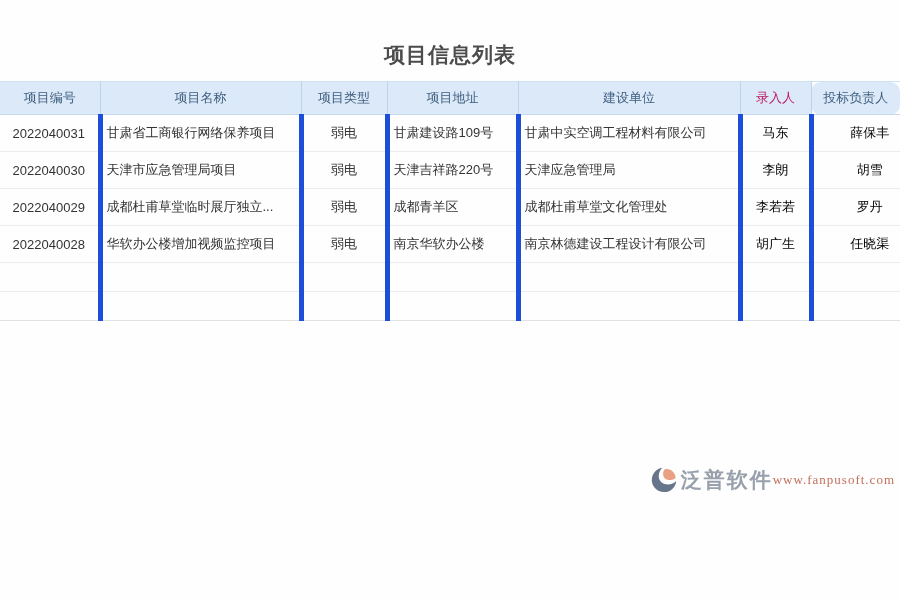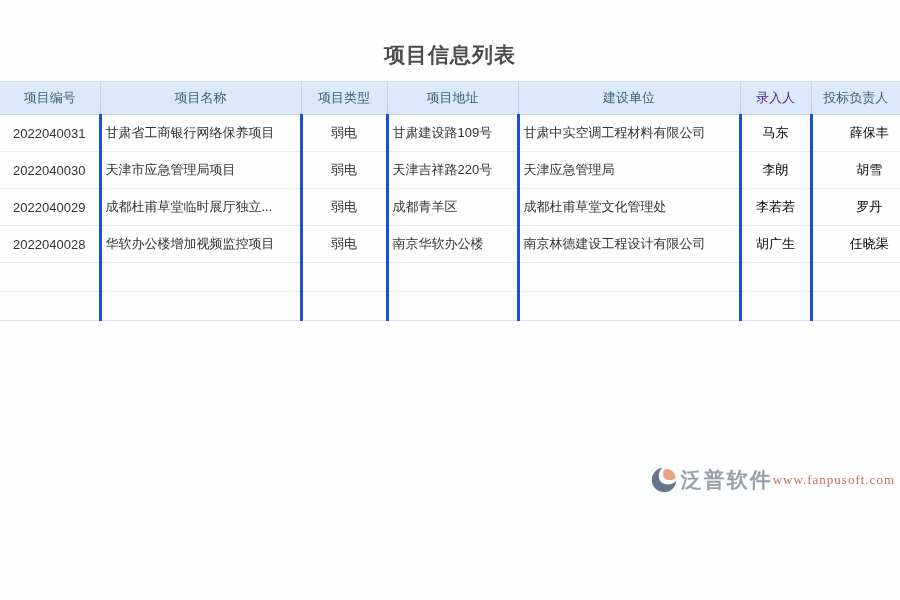--- a/index.html
+++ b/index.html
@@ -36,27 +36,27 @@
     border-right: 1px solid #bed4ea;
     border-left: 1px solid #bed4ea;
     height: 32px;
     font-size: 13px;
     font-weight: normal;
     color: #3e5e7e;
     text-align: center;
     padding: 0;
   }
   table.projects-table thead th:first-child { border-left: none; }
-  table.projects-table thead th:last-child { border-right: none; }
-  table.projects-table thead th.th-recorder { color: #4c1d95; }
+  table.projects-table thead th:last-child { border-right: none; border-radius: 10px; }
+  table.projects-table thead th.th-recorder { color: #be185d; }
   table.projects-table tbody td {
     background: #fefefe;
     border-bottom: 1px solid #ebecee;
     border-right: 1px solid #ebecee;
-    border-left: 3px solid #1d4ed8;
+    border-left: 5px solid #1d4ed8;
     height: 36px;
     font-size: 13px;
     color: #333333;
     padding: 0 4px;
     overflow: hidden;
     white-space: nowrap;
     text-overflow: ellipsis;
   }
   table.projects-table tbody td:first-child { border-left: none; }
   table.projects-table tbody td:last-child { border-right: none; padding-left: 30px; }

